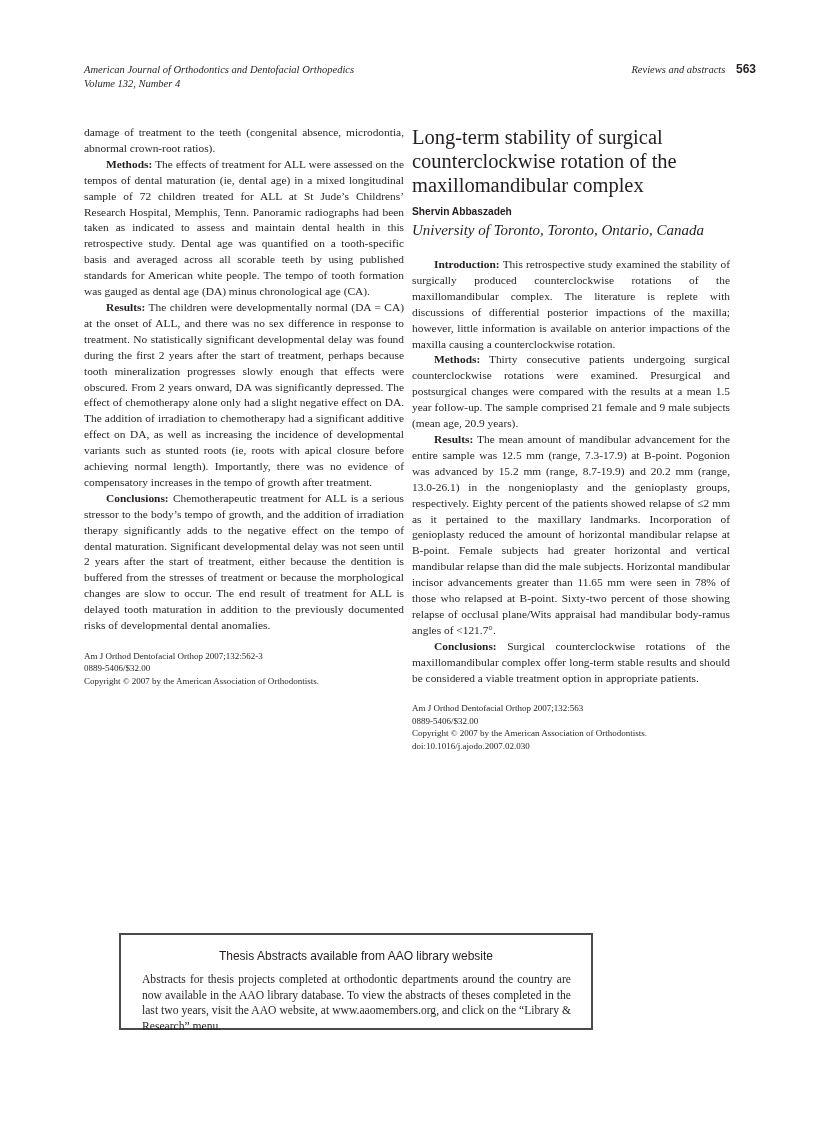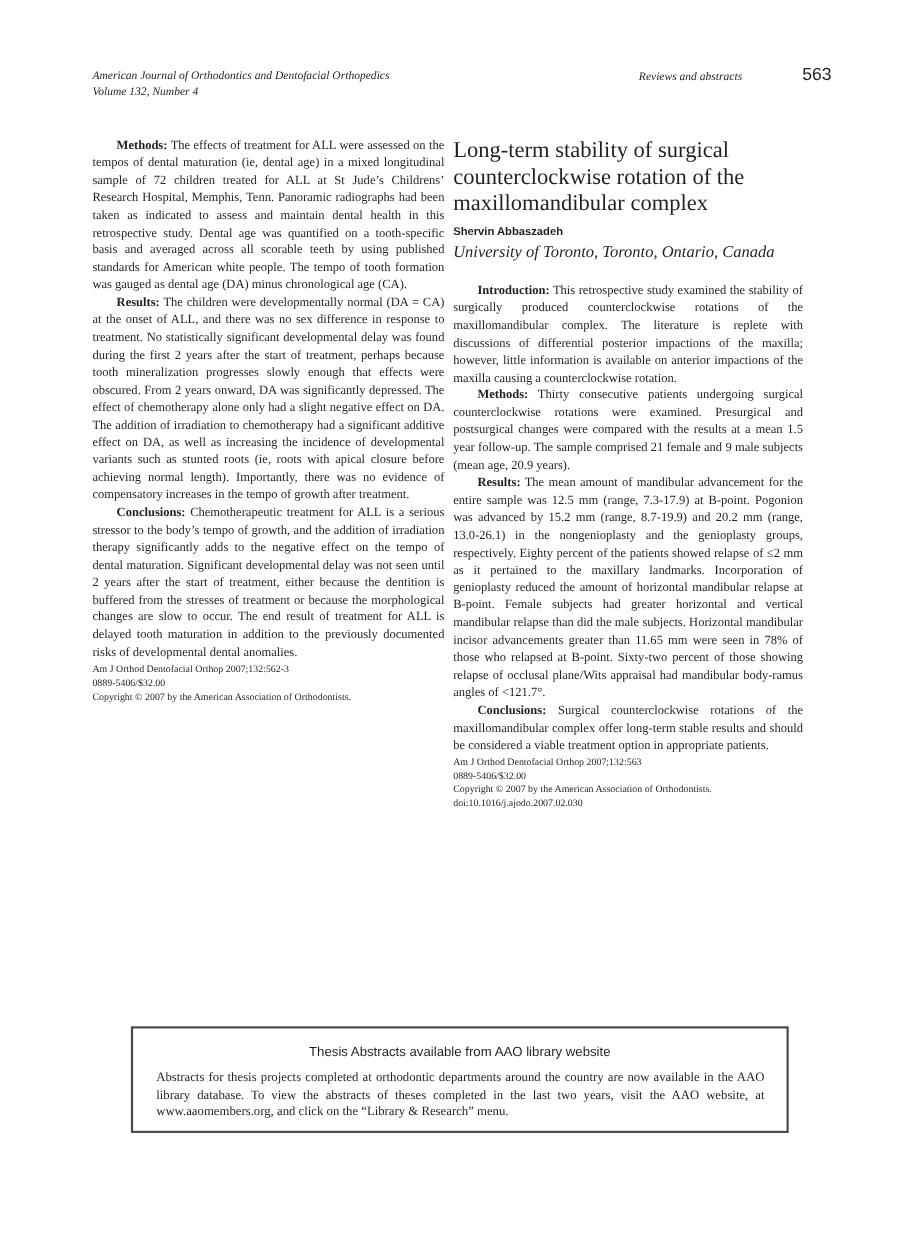--- a/index.html
+++ b/index.html
@@ -9,44 +9,44 @@
   }
   .header-left {
     position: absolute; left: 84px; top: 63px;
     font-style: italic; font-size: 10.5px; line-height: 14px;
   }
   .header-right {
     position: absolute; right: 82px; top: 62px;
     font-size: 10.5px; line-height: 14px; white-space: nowrap;
   }
   .header-right .sect { font-style: italic; margin-right: 8px; }
-  .header-right .pg { font-family: "Liberation Sans", sans-serif; font-weight: normal; font-size: 16px; margin-left: 44px; }
+  .header-right .pg { font-family: "Liberation Sans", sans-serif; font-weight: bold; font-size: 12px; }
 
   .col { position: absolute; top: 125px; width: 320px; font-size: 11.4px; line-height: 15.9px; text-align: justify; }
   .col-left { left: 84px; }
   .col-right { left: 412px; width: 318px; }
   .col p { margin: 0; }
   .col p.indent { text-indent: 22px; }
   .col p b { font-weight: bold; font-family: Liberation Serif, serif; }
 
   .title {
     font-size: 20.5px; line-height: 24px; margin: 0; font-weight: normal; text-align: left;
   }
   .author {
     font-family: "Liberation Sans", sans-serif; font-weight: bold; font-size: 10.2px;
     margin-top: 8px; line-height: 14px; text-align: left;
   }
   .affil { font-style: italic; font-size: 15px; line-height: 14px; margin-top: 4px; text-align: left; }
   .spacer-right { height: 20px; }
 
-  .citation { font-size: 9px; line-height: 12.4px; text-align: left; }
+  .citation { margin-top: 16px; font-size: 9px; line-height: 12.4px; text-align: left; }
   .citation div { white-space: nowrap; }
 
   .box {
-    position: absolute; left: 119px; top: 933px; width: 598px; height: 97px;
+    position: absolute; left: 119px; top: 933px; width: 474px; height: 97px;
     border: 2px solid #4a4a4a; box-sizing: border-box; background: #fff;
   }
   .box-title {
     font-family: "Liberation Sans", sans-serif; font-size: 12px; text-align: center;
     margin-top: 14px; line-height: 15px; color: #231f20;
   }
   .box-body {
     font-size: 11.6px; line-height: 15.6px; margin: 8px 20px 0 21px; text-align: justify;
   }
 </style>
@@ -56,20 +56,21 @@
 <div class="header-left">
   <div>American Journal of Orthodontics and Dentofacial Orthopedics</div>
   <div>Volume 132, Number 4</div>
 </div>
 <div class="header-right">
   <span class="sect">Reviews and abstracts</span>
   <span class="pg">563</span>
 </div>
 
 <div class="col col-left">
+  <p>damage of treatment to the teeth (congenital absence, microdontia, abnormal crown-root ratios).</p>
   <p class="indent"><b>Methods:</b> <span>The effects of treatment for ALL were assessed on the tempos of dental maturation (ie, dental age) in a mixed longitudinal sample of 72 children treated for ALL at St Jude’s Childrens’ Research Hospital, Memphis, Tenn. Panoramic radiographs had been taken as indicated to assess and maintain dental health in this retrospective study. Dental age was quantified on a tooth-specific basis and averaged across all scorable teeth by using published standards for American white people. The tempo of tooth formation was gauged as dental age (DA) minus chronological age (CA).</span></p>
   <p class="indent"><b>Results:</b> <span>The children were developmentally normal (DA = CA) at the onset of ALL, and there was no sex difference in response to treatment. No statistically significant developmental delay was found during the first 2 years after the start of treatment, perhaps because tooth mineralization progresses slowly enough that effects were obscured. From 2 years onward, DA was significantly depressed. The effect of chemotherapy alone only had a slight negative effect on DA. The addition of irradiation to chemotherapy had a significant additive effect on DA, as well as increasing the incidence of developmental variants such as stunted roots (ie, roots with apical closure before achieving normal length). Importantly, there was no evidence of compensatory increases in the tempo of growth after treatment.</span></p>
   <p class="indent"><b>Conclusions:</b> <span>Chemotherapeutic treatment for ALL is a serious stressor to the body’s tempo of growth, and the addition of irradiation therapy significantly adds to the negative effect on the tempo of dental maturation. Significant developmental delay was not seen until 2 years after the start of treatment, either because the dentition is buffered from the stresses of treatment or because the morphological changes are slow to occur. The end result of treatment for ALL is delayed tooth maturation in addition to the previously documented risks of developmental dental anomalies.</span></p>
   <div class="citation">
     <div>Am J Orthod Dentofacial Orthop 2007;132:562-3</div>
     <div>0889-5406/$32.00</div>
     <div>Copyright © 2007 by the American Association of Orthodontists.</div>
   </div>
 </div>
 

